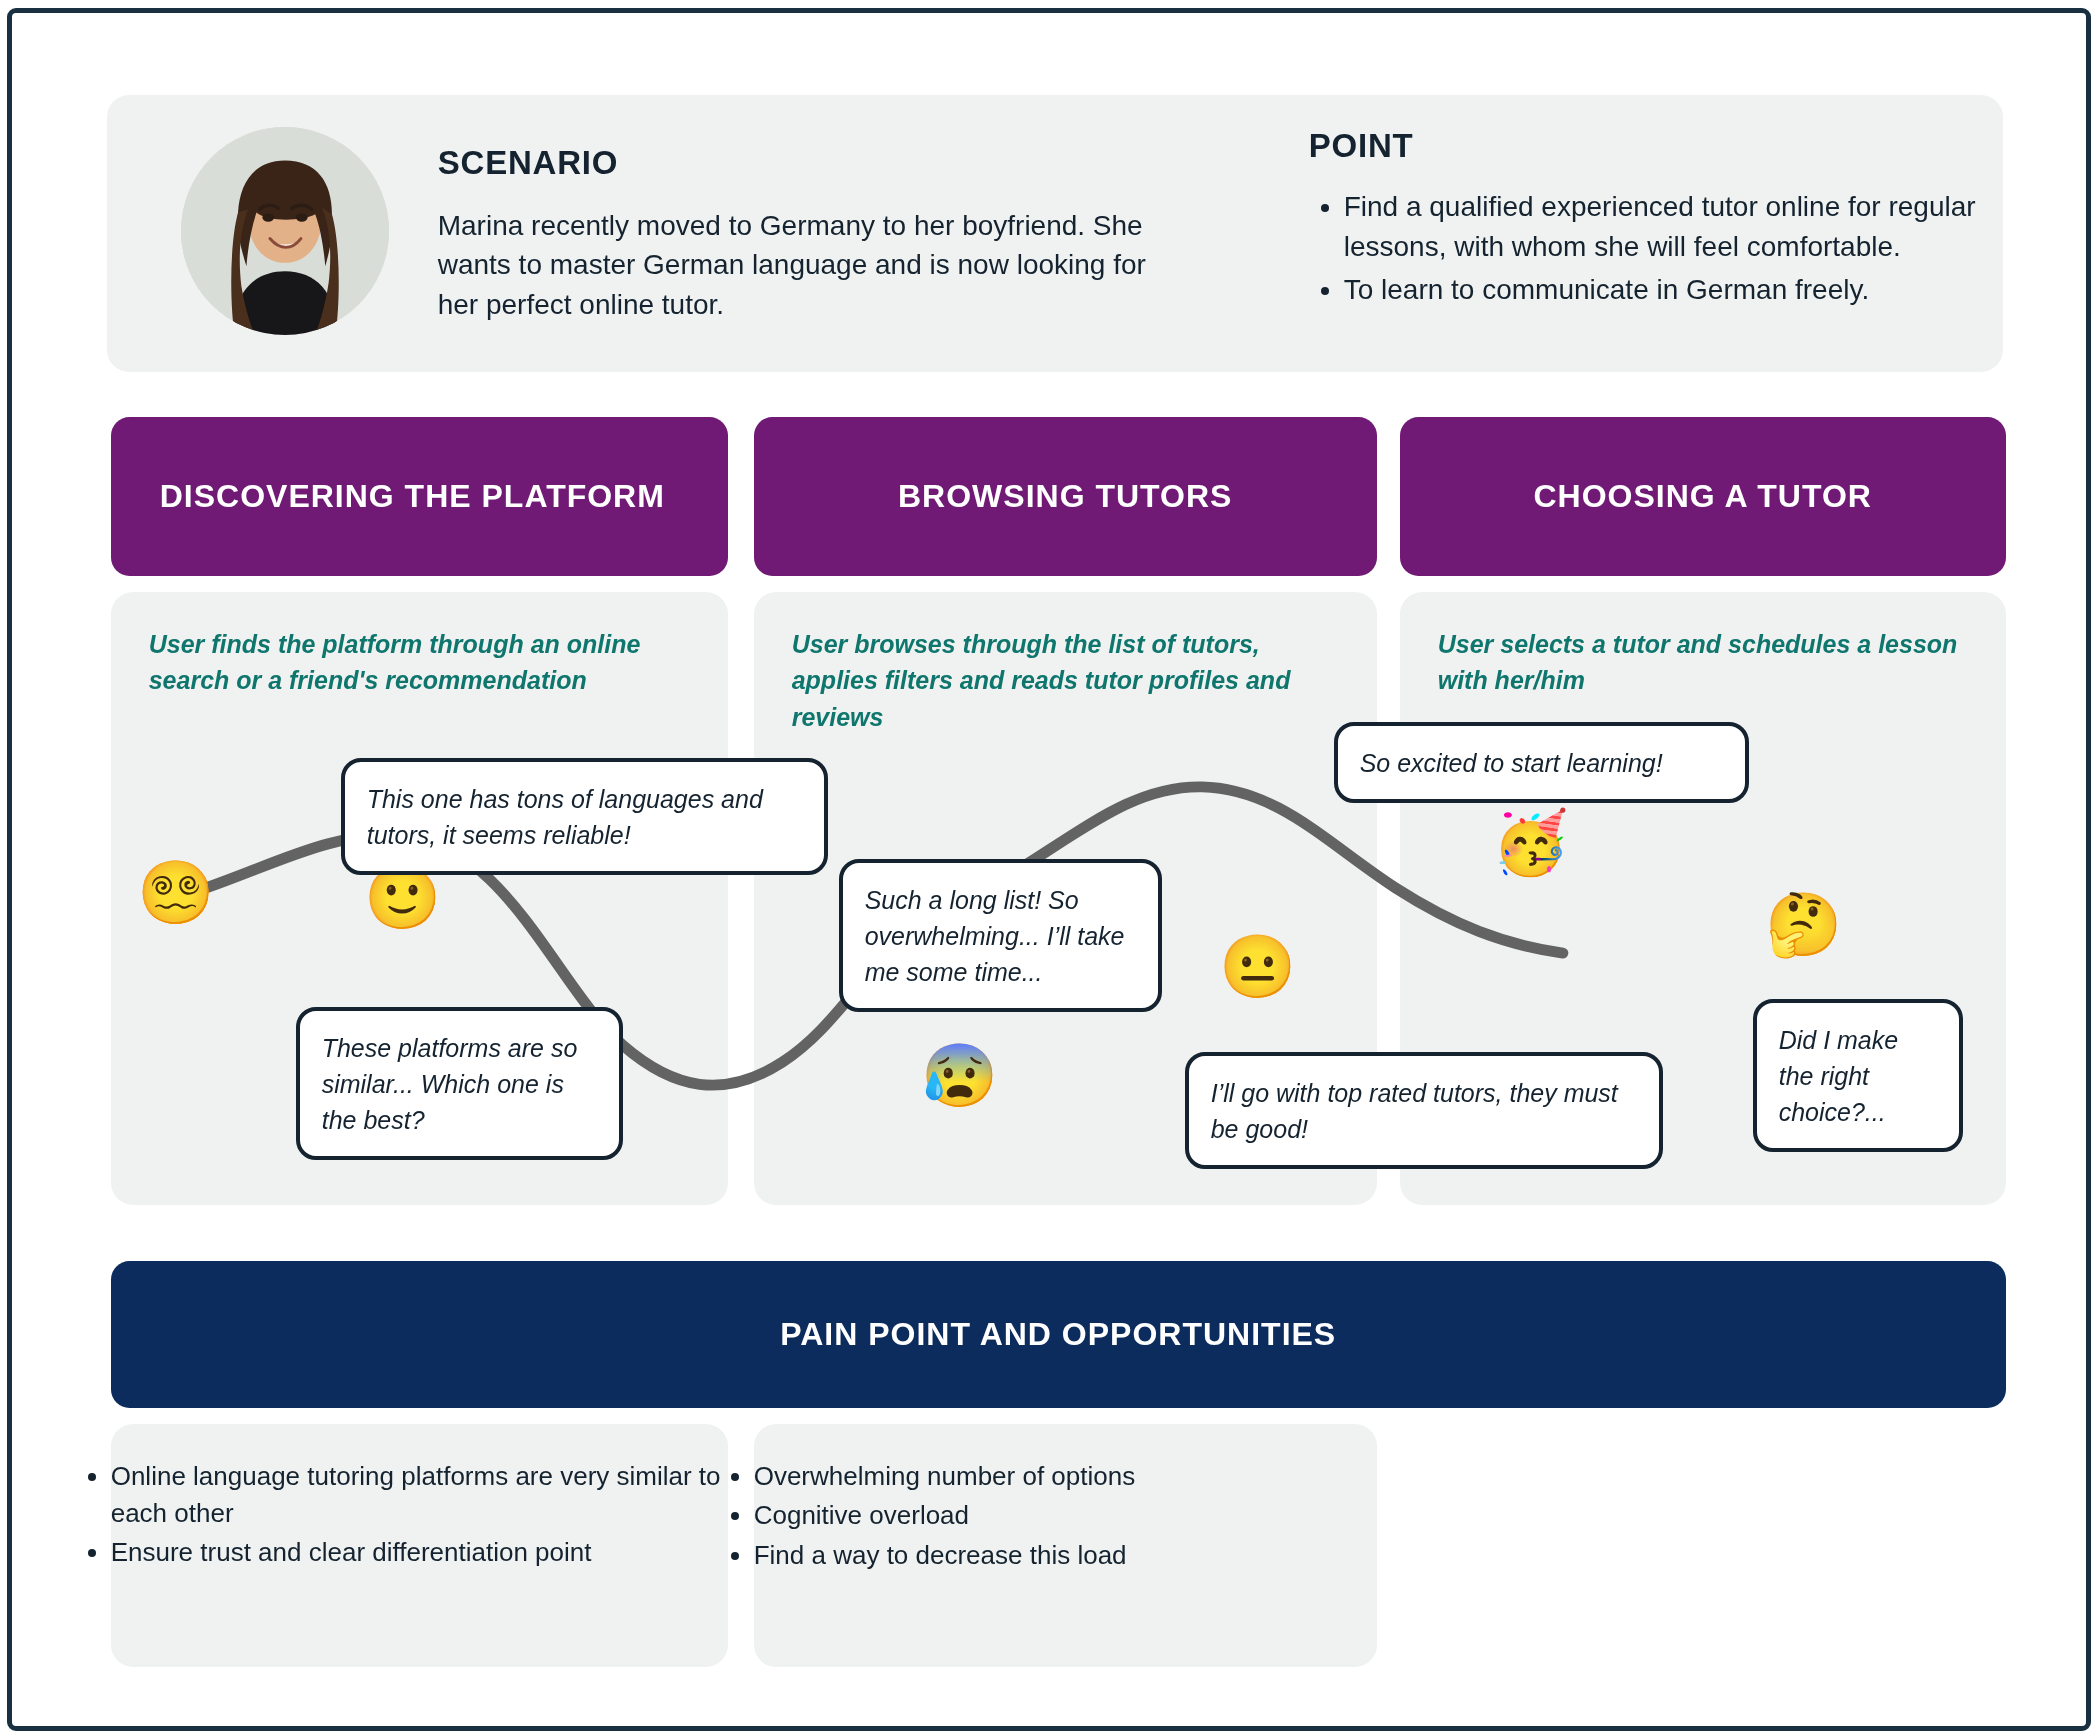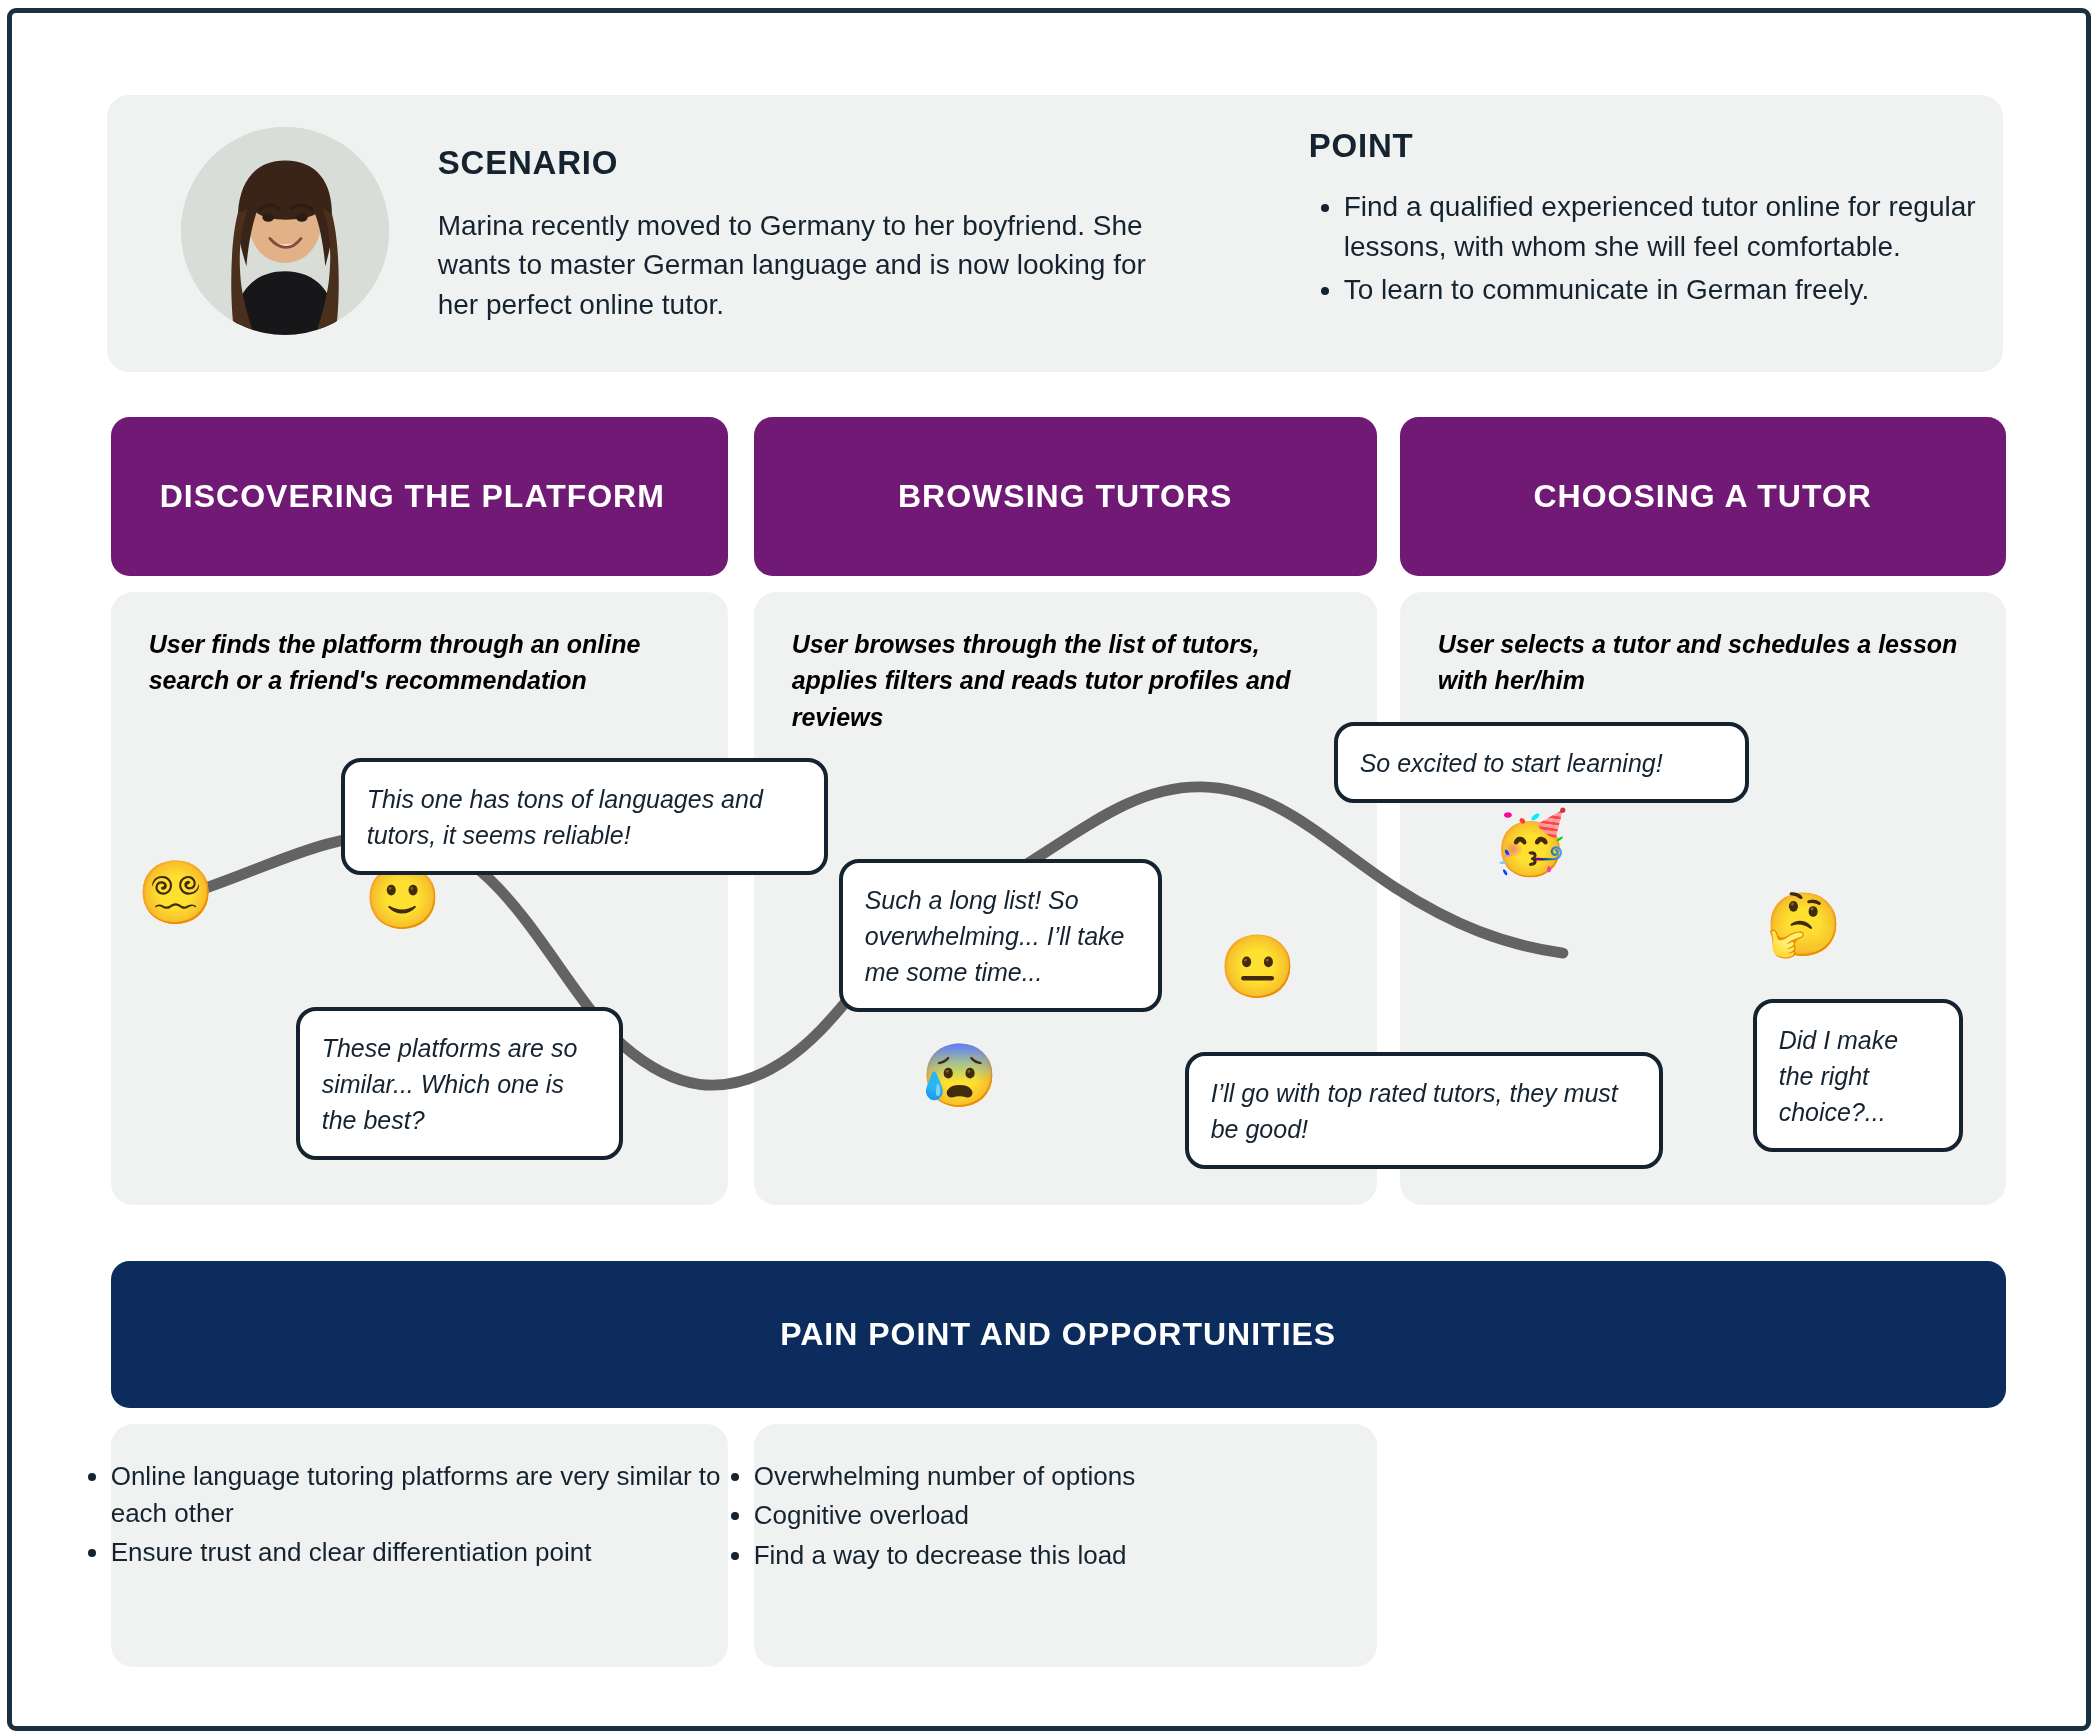--- a/index.html
+++ b/index.html
@@ -90,21 +90,21 @@
   #jcol-0 { left: 99px; width: 617px; }
   #jcol-1 { left: 742px; width: 623px; }
   #jcol-2 { left: 1388px; width: 606px; }
   .col-desc {
     position: absolute;
     left: 38px; top: 34px; right: 34px;
     font-size: 25px;
     font-style: italic;
     font-weight: 700;
     line-height: 1.45;
-    color: #000000;
+    color: #0f766e;
   }
 
   
   #curve-layer {
     position: absolute;
     left: 99px; top: 579px;
     width: 1895px; height: 613px;
     pointer-events: none;
   }
 

